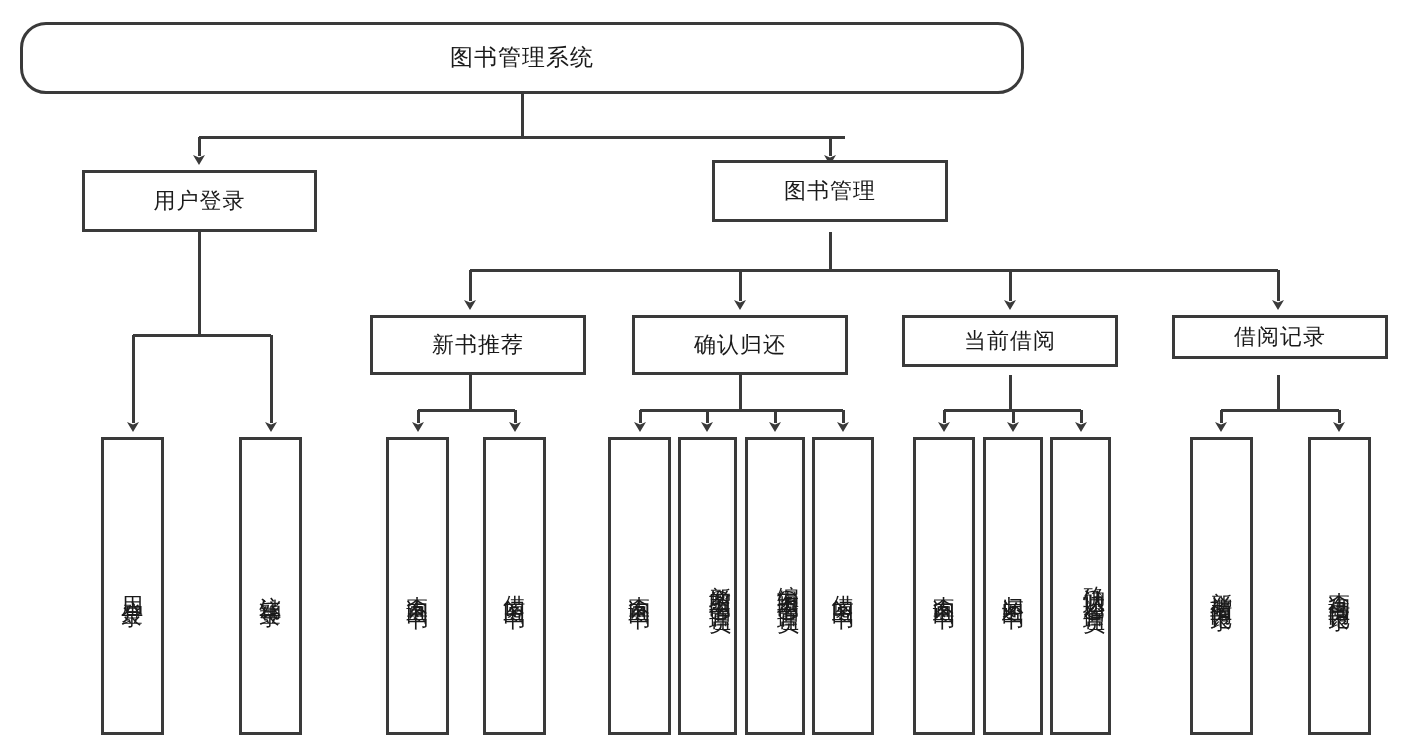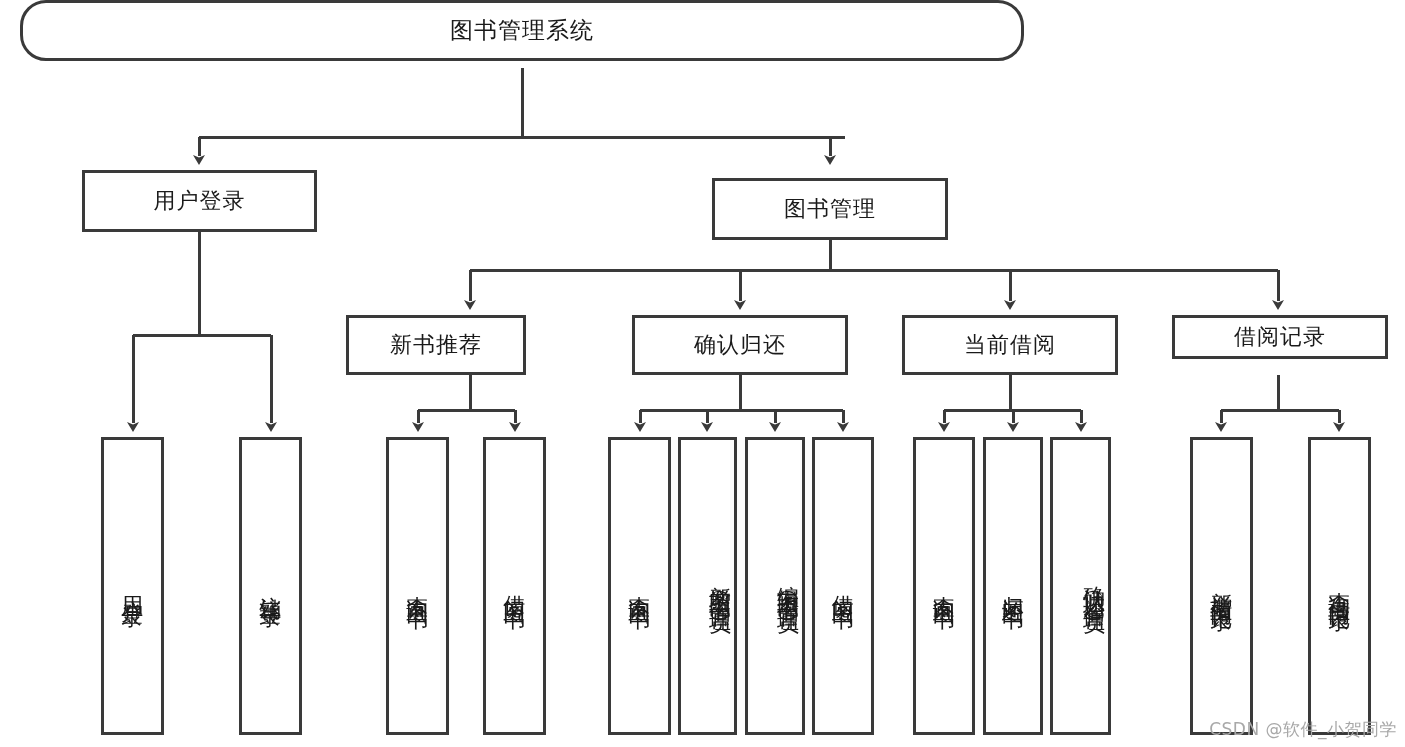--- a/index.html
+++ b/index.html
@@ -112,43 +112,42 @@
       <path d="M1013,410 L1013,423" marker-end="url(#arrow)"></path>
       <path d="M1081,410 L1081,423" marker-end="url(#arrow)"></path>
 
       <path d="M1278,375 L1278,410"></path>
       <path d="M1221,410 L1339,410"></path>
       <path d="M1221,410 L1221,423" marker-end="url(#arrow)"></path>
       <path d="M1339,410 L1339,423" marker-end="url(#arrow)"></path>
     </g>
   </svg>
 
-  <div class="node h root" style="left:20px;top:0;width:1004px;height:61px;border-radius:26px;">图书管理系统</div>
+  <div class="node h root" style="left:20px;top:22px;width:1004px;height:72px;border-radius:26px;">图书管理系统</div>
 
   <div class="node h" style="left:82px;top:170px;width:235px;height:62px;">用户登录</div>
-  <div class="node h" style="left:712px;top:178px;width:236px;height:62px;">图书管理</div>
+  <div class="node h" style="left:712px;top:160px;width:236px;height:62px;">图书管理</div>
 
-  <div class="node h" style="left:346px;top:315px;width:180px;height:60px;text-align:center;">新书推荐</div>
+  <div class="node h" style="left:370px;top:315px;width:216px;height:60px;text-align:center;">新书推荐</div>
   <div class="node h" style="left:632px;top:315px;width:216px;height:60px;">确认归还</div>
-  <div class="node h" style="left:902px;top:315px;width:216px;height:60px;">当前借阅</div>
+  <div class="node h" style="left:902px;top:315px;width:216px;height:52px;">当前借阅</div>
   <div class="node h" style="left:1172px;top:315px;width:216px;height:44px;">借阅记录</div>
 
   <div class="node v" style="left:101px;top:437px;width:63px;height:298px;">用户登录</div>
   <div class="node v" style="left:239px;top:437px;width:63px;height:298px;">注销登录</div>
 
   <div class="node v" style="left:386px;top:437px;width:63px;height:298px;">查询图书</div>
   <div class="node v" style="left:483px;top:437px;width:63px;height:298px;">借阅图书</div>
 
   <div class="node v" style="left:608px;top:437px;width:63px;height:298px;">查询图书</div>
   <div class="node v top" style="left:678px;top:437px;width:59px;height:298px;">新增图书（管理员）</div>
   <div class="node v top" style="left:745px;top:437px;width:60px;height:298px;">编辑图书（管理员）</div>
   <div class="node v" style="left:812px;top:437px;width:62px;height:298px;">借阅图书</div>
 
   <div class="node v" style="left:913px;top:437px;width:62px;height:298px;">查询图书</div>
   <div class="node v" style="left:983px;top:437px;width:60px;height:298px;">归还图书</div>
   <div class="node v top" style="left:1050px;top:437px;width:61px;height:298px;">确认归还（管理员）</div>
 
   <div class="node v" style="left:1190px;top:437px;width:63px;height:298px;">新增借阅记录</div>
   <div class="node v" style="left:1308px;top:437px;width:63px;height:298px;">查询借阅记录</div>
 
-  <div id="watermark">CSDN @软件_小贺同学</div>
 
 </div>
 
 </body></html>

